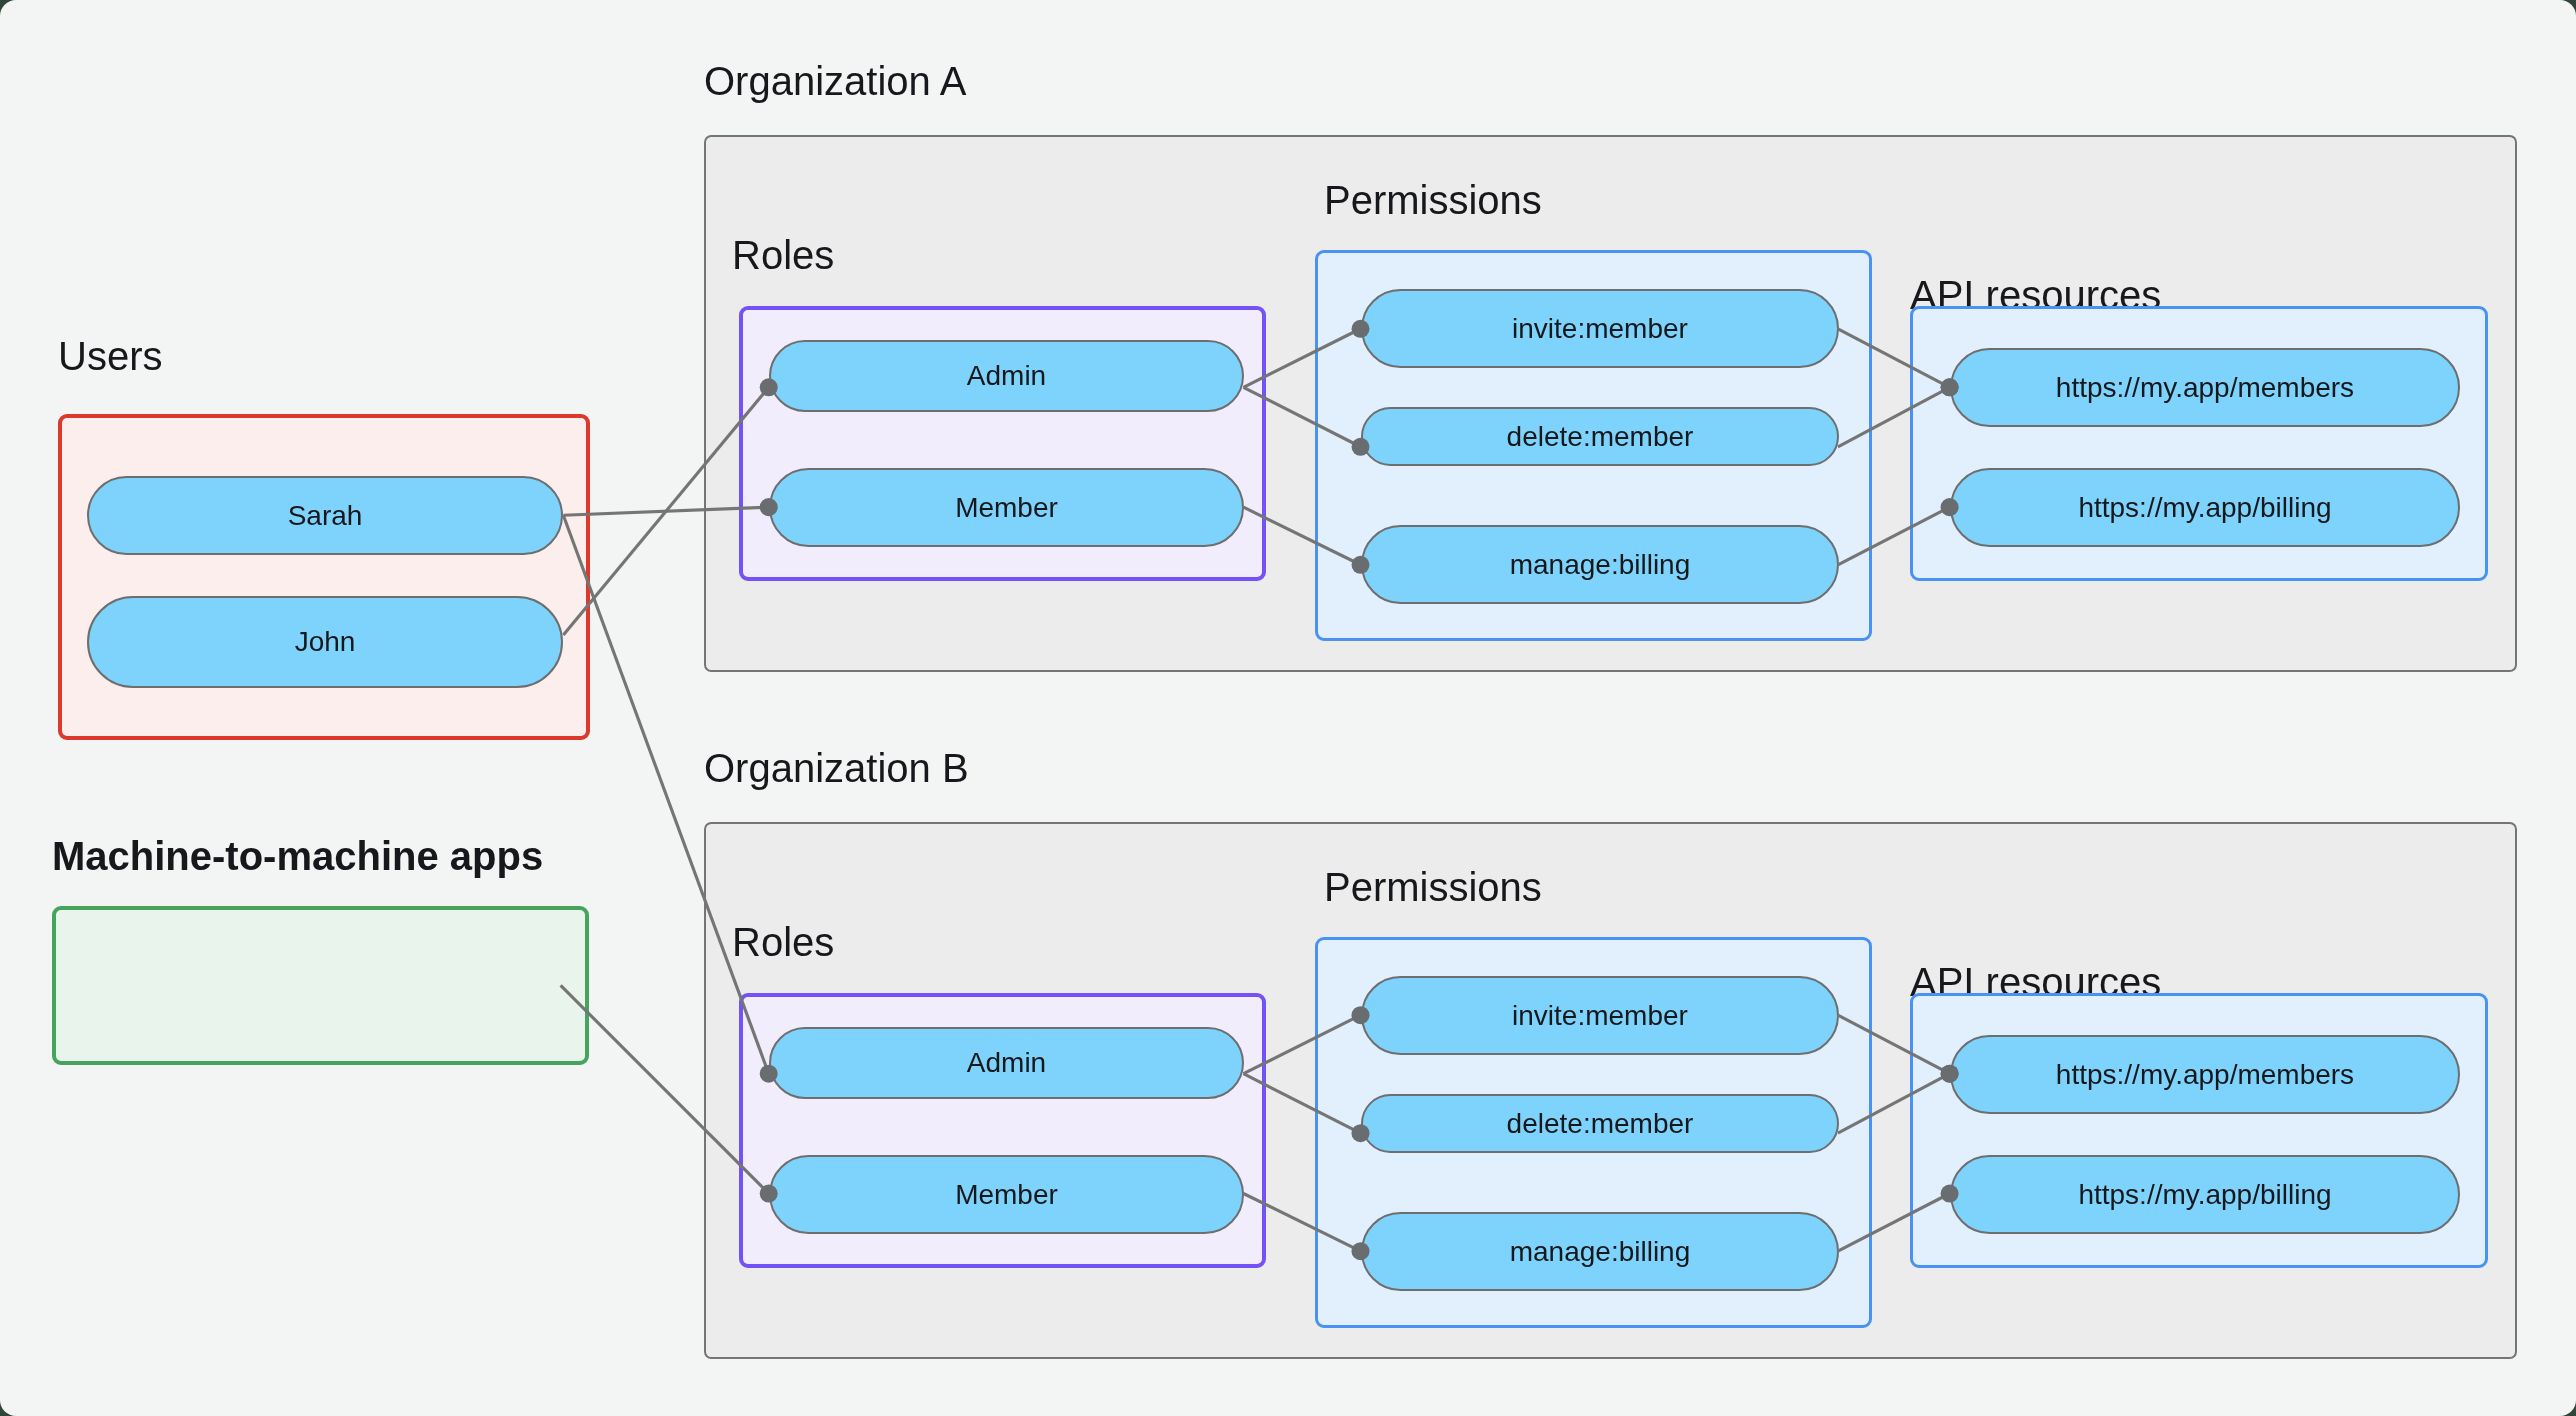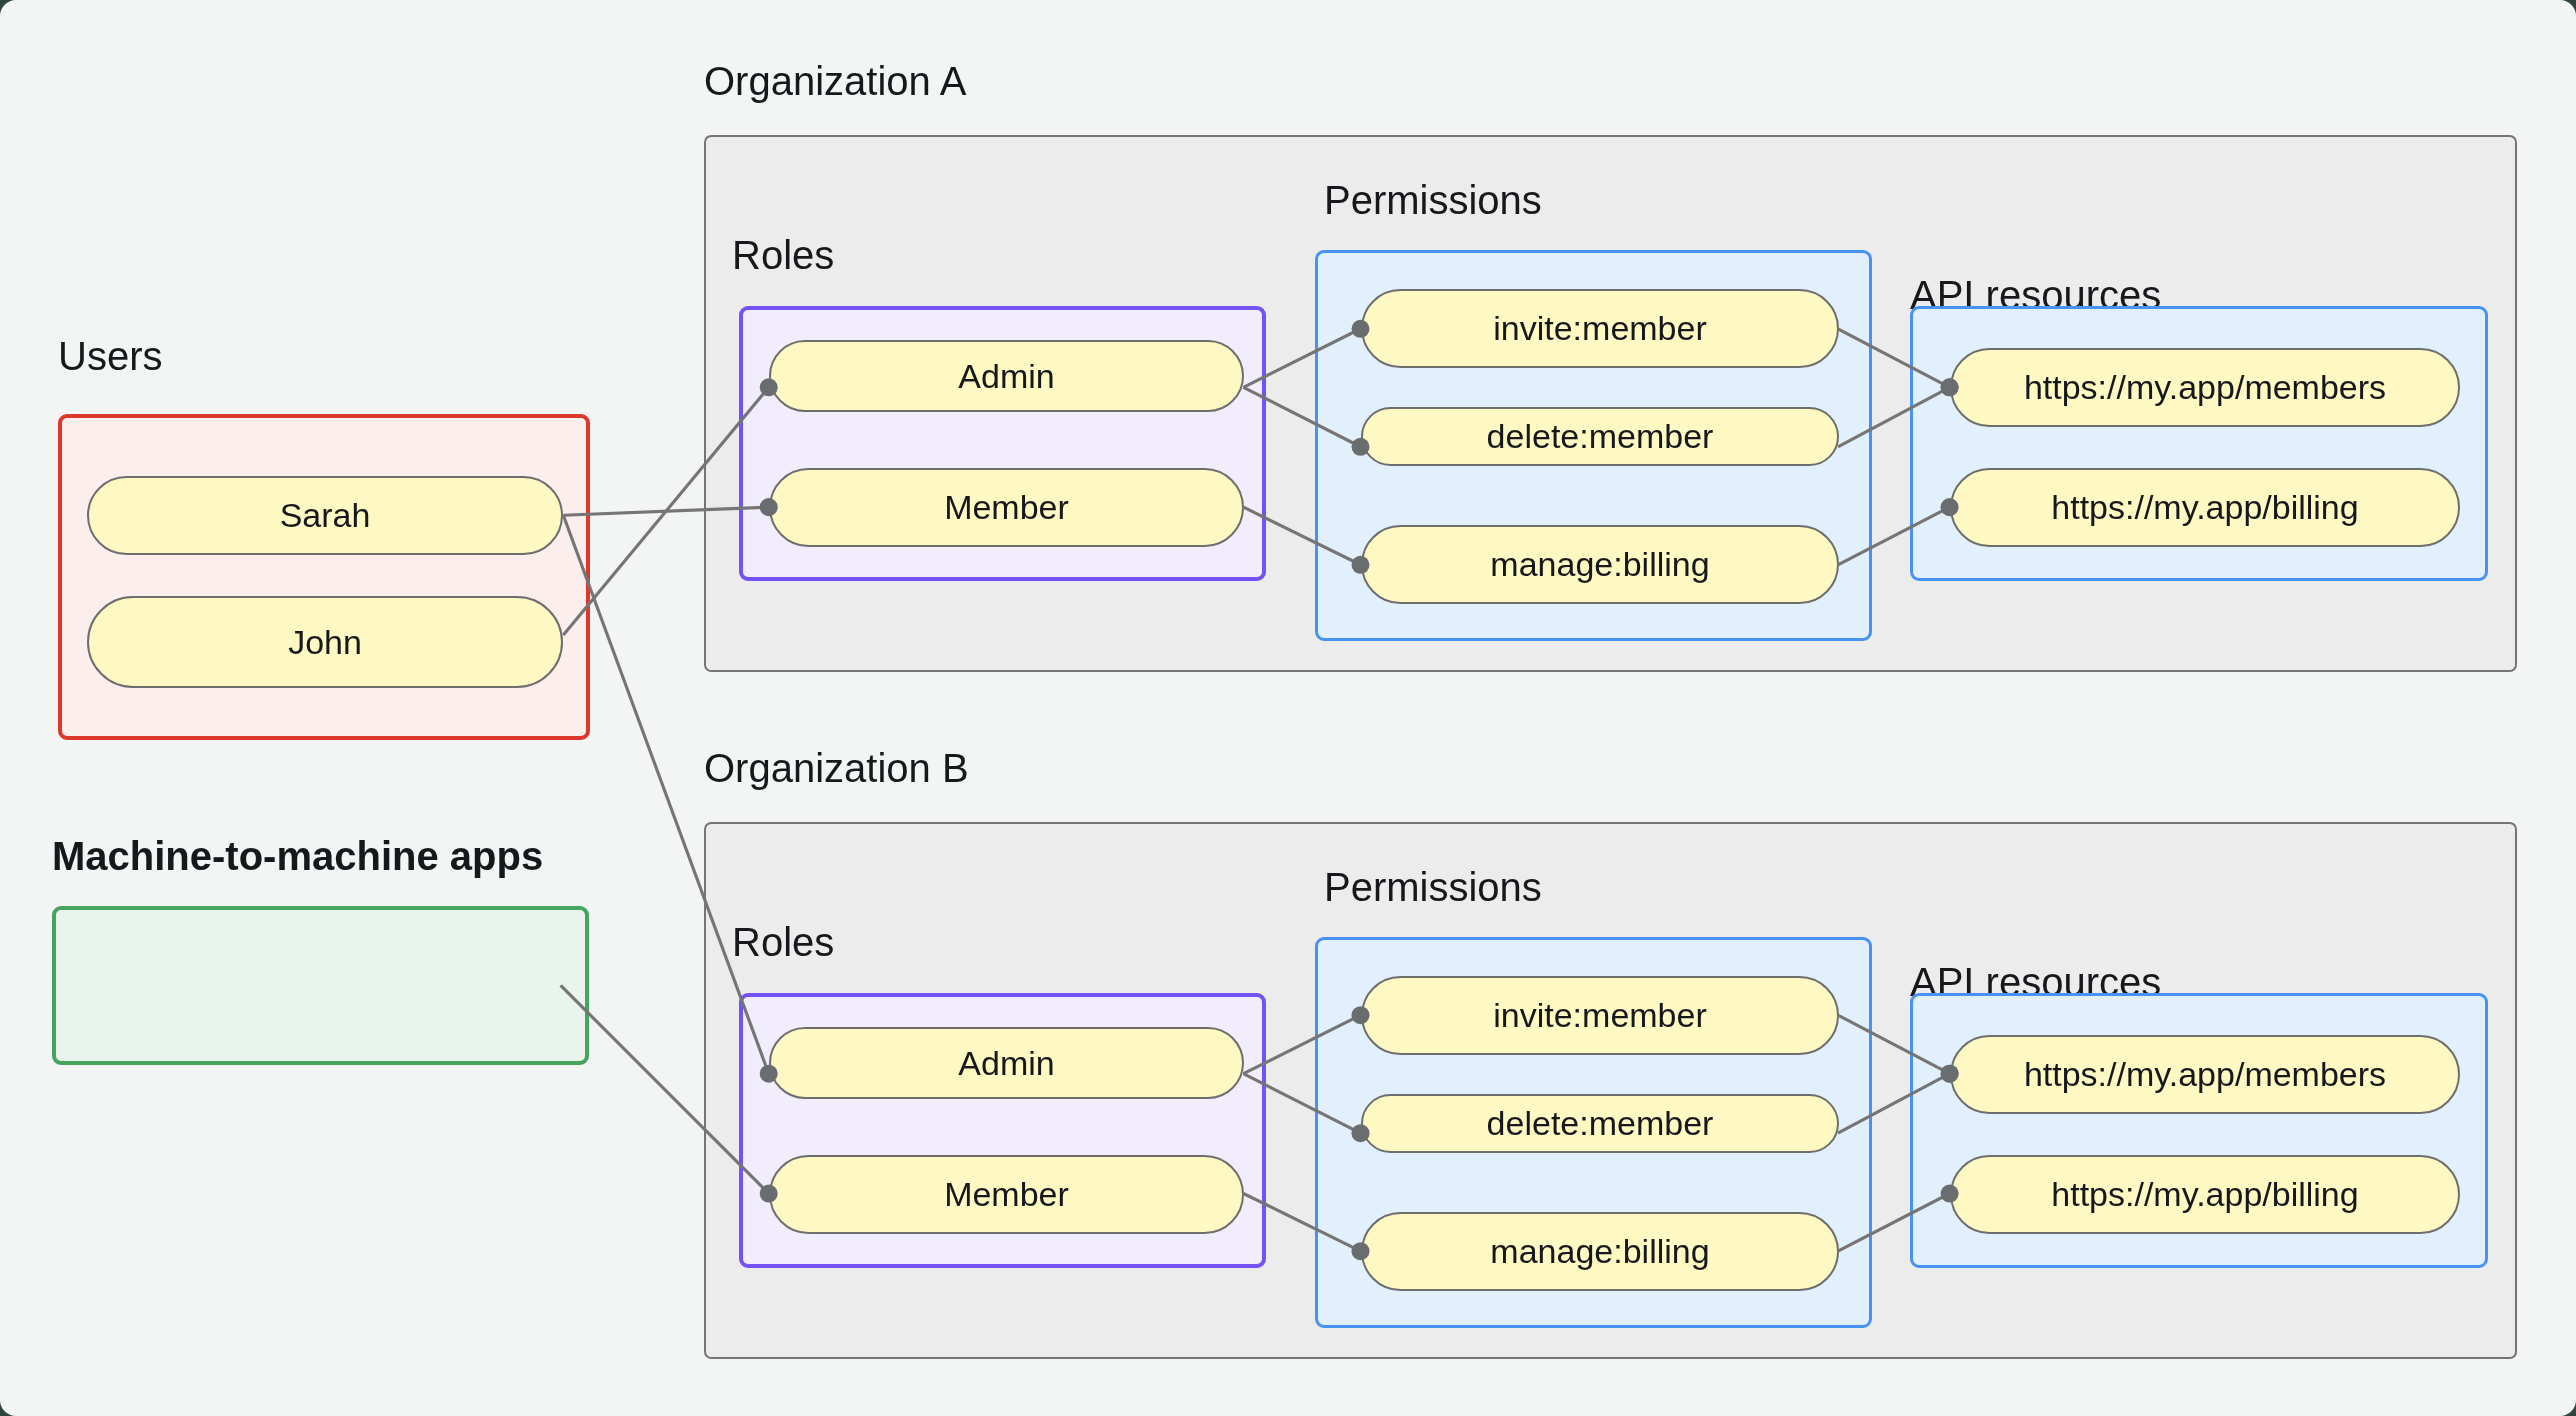--- a/index.html
+++ b/index.html
@@ -25,27 +25,27 @@
     white-space: nowrap;
   }
   .zone {
     position: absolute;
     box-sizing: border-box;
     border-radius: 9px;
   }
   .pill {
     position: absolute;
     box-sizing: border-box;
-    background: #fef9c3;
+    background: #7dd3fc;
     border: 2.7px solid var(--pill_border, #6e6e6e);
     border-radius: 900px;
     display: flex;
     align-items: center;
     justify-content: center;
-    font-size: 34px;
+    font-size: 28px;
     white-space: nowrap;
   }
   
   #users-label { left: 58px;  top: 333px; }
   #users-box   { left: 58px;  top: 414px; width: 532px; height: 326px;
                  border: 4.5px solid var(--red_border, #dc382c);
                  background: var(--red_fill, #fceeec); }
   #sarah { left: 87px; top: 476px; width: 476px; height: 79px; }
   #john  { left: 87px; top: 596px; width: 476px; height: 92px; }
   #m2m-label { left: 52px; top: 833px; font-weight: bold; }

